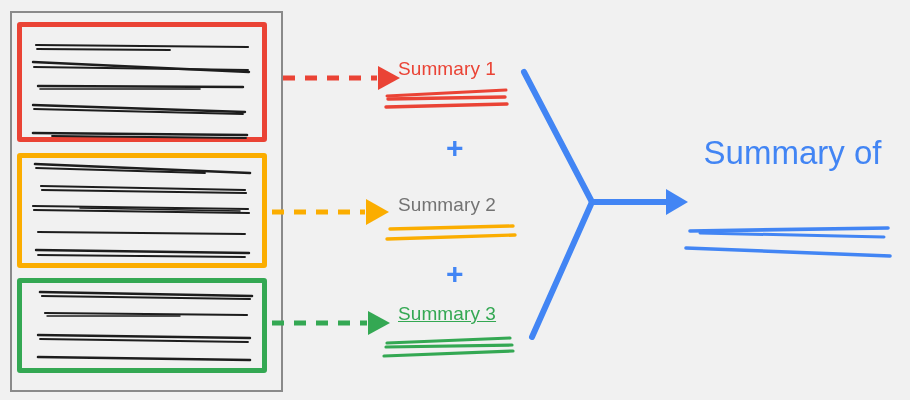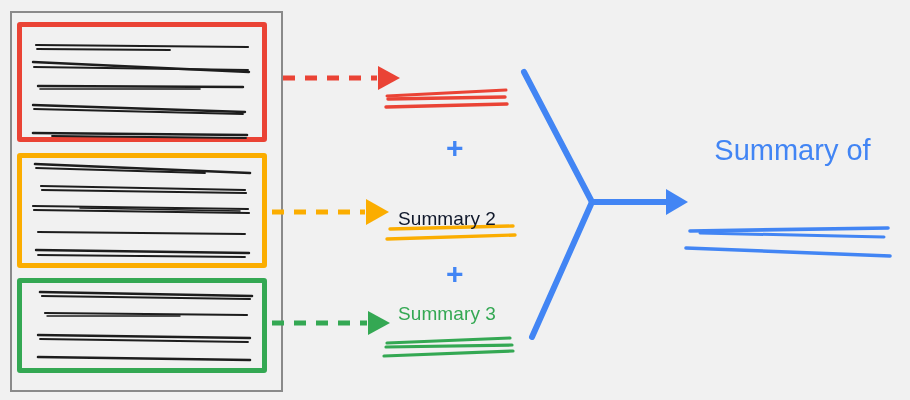--- a/index.html
+++ b/index.html
@@ -48,43 +48,43 @@
 
   .summary-label {
     position: absolute;
     font-family: "Liberation Sans", sans-serif;
     font-size: 19px;
     font-weight: 400;
     white-space: nowrap;
     letter-spacing: 0.1px;
   }
   .label-1 { left: 398px; top: 58px;  color: #ea4335; }
-  .label-2 { left: 398px; top: 208px; color: #0f172a; }
-  .label-3 { left: 398px; top: 303px; color: #34a853; }
+  .label-2 { left: 398px; top: 194px; color: #737373; }
+  .label-3 { left: 398px; top: 303px; color: #34a853; text-decoration: underline; }
 
   .plus-sign {
     position: absolute;
     color: #4285f4;
     font-size: 30px;
     font-weight: 700;
     line-height: 1;
     font-family: "Liberation Sans", sans-serif;
   }
   .plus-1 { left: 446px; top: 133px; }
   .plus-2 { left: 446px; top: 259px; }
 
   .final-title {
     position: absolute;
     left: 690px;
     top: 133px;
     width: 205px;
     text-align: center;
     color: #4285f4;
     font-family: "Liberation Sans", sans-serif;
-    font-size: 29px;
+    font-size: 33px;
     font-weight: 400;
     line-height: 1.22;
   }
   .final-title span { display: block; }
 </style>
 </head>
 <body>
 
 <div id="canvas">
 
@@ -171,20 +171,21 @@
       <path d="M666 189 L688 202 L666 215 Z" fill="#4285f4"></path>
     </g>
 
     <g stroke="#4285f4" fill="none" stroke-linecap="round">
       <path d="M690 231 L888 228" stroke-width="3.6"></path>
       <path d="M700 233 L884 237" stroke-width="3"></path>
       <path d="M686 248 L890 256" stroke-width="3.6"></path>
     </g>
   </svg>
 
+  <div class="summary-label label-1">Summary 1</div>
   <div class="summary-label label-2">Summary 2</div>
   <div class="summary-label label-3">Summary 3</div>
 
   <div class="plus-sign plus-1">+</div>
   <div class="plus-sign plus-2">+</div>
 
   <div class="final-title">
     <span>Summary of</span>
   </div>
 

